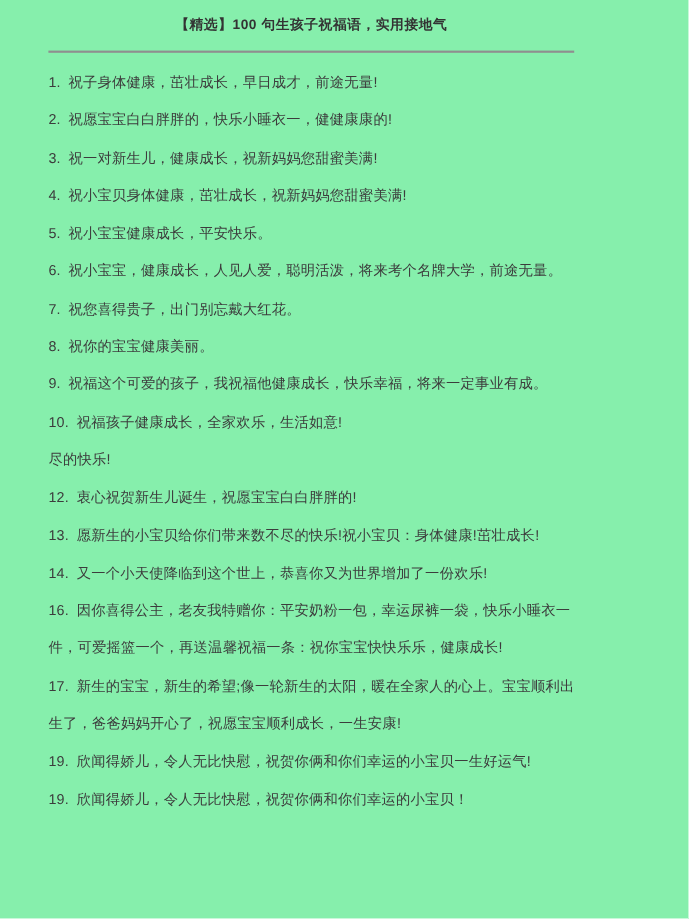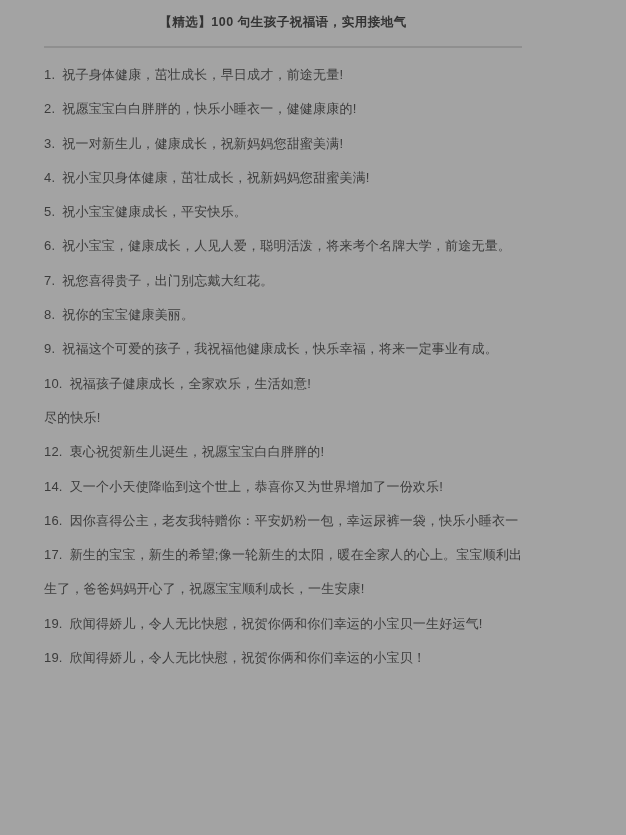--- a/index.html
+++ b/index.html
@@ -10,21 +10,21 @@
   body {
     width: 626px;
     height: 835px;
     font-family: "Liberation Sans", sans-serif;
     -webkit-font-smoothing: antialiased;
   }
   .page {
     position: relative;
     width: 626px;
     height: 835px;
-    background: #a3a3a3;
+    background: #86efac;
     overflow: hidden;
   }
   .content {
     position: absolute;
     left: 44px;
     top: 0;
     width: 478px;
   }
   .doc-header {
     padding-top: 14px;
@@ -71,21 +71,23 @@
         <div class="line"><span class="num">3.</span><span>祝一对新生儿，健康成长，祝新妈妈您甜蜜美满!</span></div>
         <div class="line"><span class="num">4.</span><span>祝小宝贝身体健康，茁壮成长，祝新妈妈您甜蜜美满!</span></div>
         <div class="line"><span class="num">5.</span><span>祝小宝宝健康成长，平安快乐。</span></div>
         <div class="line"><span class="num">6.</span><span>祝小宝宝，健康成长，人见人爱，聪明活泼，将来考个名牌大学，前途无量。</span></div>
         <div class="line"><span class="num">7.</span><span>祝您喜得贵子，出门别忘戴大红花。</span></div>
         <div class="line"><span class="num">8.</span><span>祝你的宝宝健康美丽。</span></div>
         <div class="line"><span class="num">9.</span><span>祝福这个可爱的孩子，我祝福他健康成长，快乐幸福，将来一定事业有成。</span></div>
         <div class="line"><span class="num">10.</span><span>祝福孩子健康成长，全家欢乐，生活如意!</span></div>
         <div class="line">尽的快乐!</div>
         <div class="line"><span class="num">12.</span><span>衷心祝贺新生儿诞生，祝愿宝宝白白胖胖的!</span></div>
+        <div class="line"><span class="num">13.</span><span>愿新生的小宝贝给你们带来数不尽的快乐!祝小宝贝：身体健康!茁壮成长!</span></div>
         <div class="line"><span class="num">14.</span><span>又一个小天使降临到这个世上，恭喜你又为世界增加了一份欢乐!</span></div>
         <div class="line"><span class="num">16.</span><span>因你喜得公主，老友我特赠你：平安奶粉一包，幸运尿裤一袋，快乐小睡衣一</span></div>
+        <div class="line">件，可爱摇篮一个，再送温馨祝福一条：祝你宝宝快快乐乐，健康成长!</div>
         <div class="line"><span class="num">17.</span><span>新生的宝宝，新生的希望;像一轮新生的太阳，暖在全家人的心上。宝宝顺利出</span></div>
         <div class="line">生了，爸爸妈妈开心了，祝愿宝宝顺利成长，一生安康!</div>
         <div class="line"><span class="num">19.</span><span>欣闻得娇儿，令人无比快慰，祝贺你俩和你们幸运的小宝贝一生好运气!</span></div>
         <div class="line"><span class="num">19.</span><span>欣闻得娇儿，令人无比快慰，祝贺你俩和你们幸运的小宝贝！</span></div>
       </div>
   </div>
 </div>
 
 </body></html>

